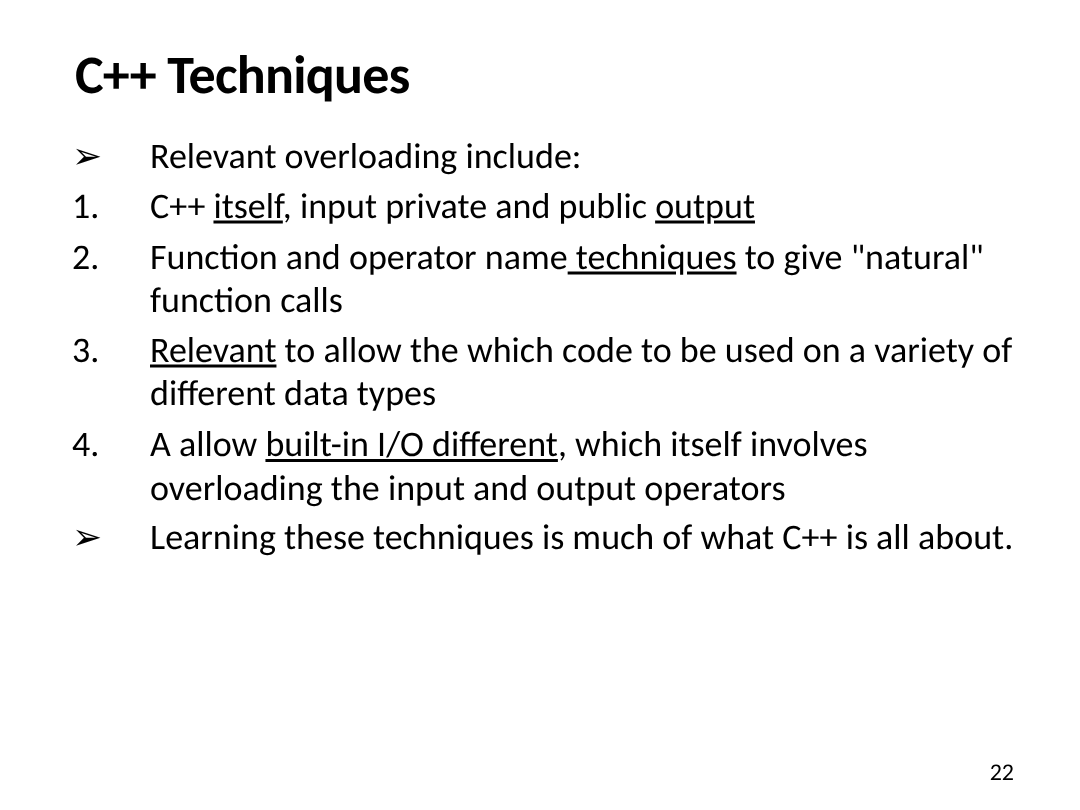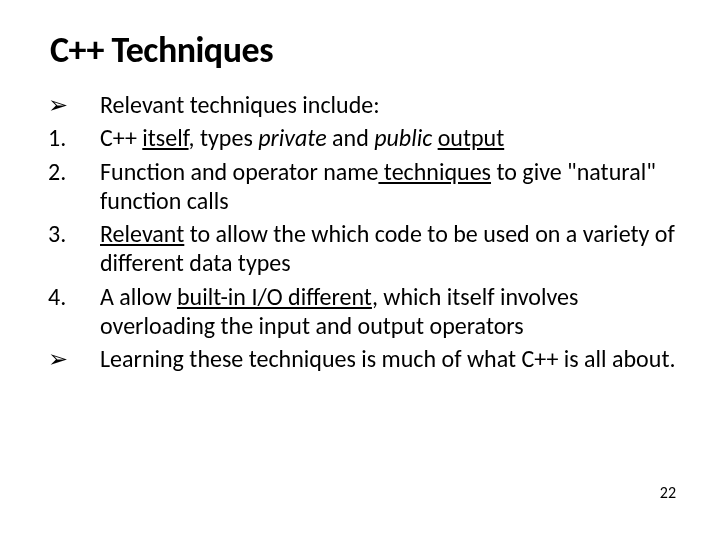--- a/index.html
+++ b/index.html
@@ -39,45 +39,45 @@
   }
   .marker {
     min-width: 42px;
     padding-right: 10px;
     text-align: left;
   }
   .content {
     flex: 1;
   }
   .u { text-decoration: underline; }
-  .i { font-style: italic; }
+  .i { }
   .page-num {
     position: absolute;
-    bottom: 38px;
+    bottom: 15px;
     right: 44px;
     font-size: 16px;
   }
 </style>
 </head>
 <body>
 
 <div class="slide">
   <h1 class="title">C++ Techniques</h1>
 
   <ul class="list">
 
     <li>
       <span class="marker">➢</span>
-      <span class="content">Relevant techniques include:</span>
+      <span class="content">Relevant overloading include:</span>
     </li>
 
     <li>
       <span class="marker">1.</span>
       <span class="content">
-        <span>C++ </span><span class="u">itself</span><span>, types </span><span class="i">private</span><span> and </span><span class="i">public</span><span> </span><span class="u">output</span>
+        <span>C++ </span><span class="u">itself</span><span>, input </span><span class="i">private</span><span> and </span><span class="i">public</span><span> </span><span class="u">output</span>
       </span>
     </li>
 
     <li>
       <span class="marker">2.</span>
       <span class="content">
         <span>Function and operator name</span><span class="u"> techniques</span><span> to give "natural" function calls</span>
       </span>
     </li>
 

